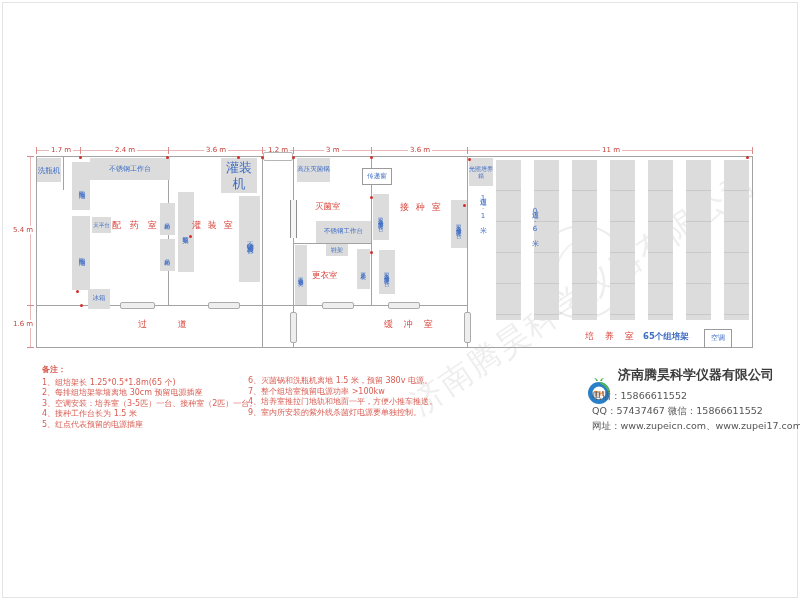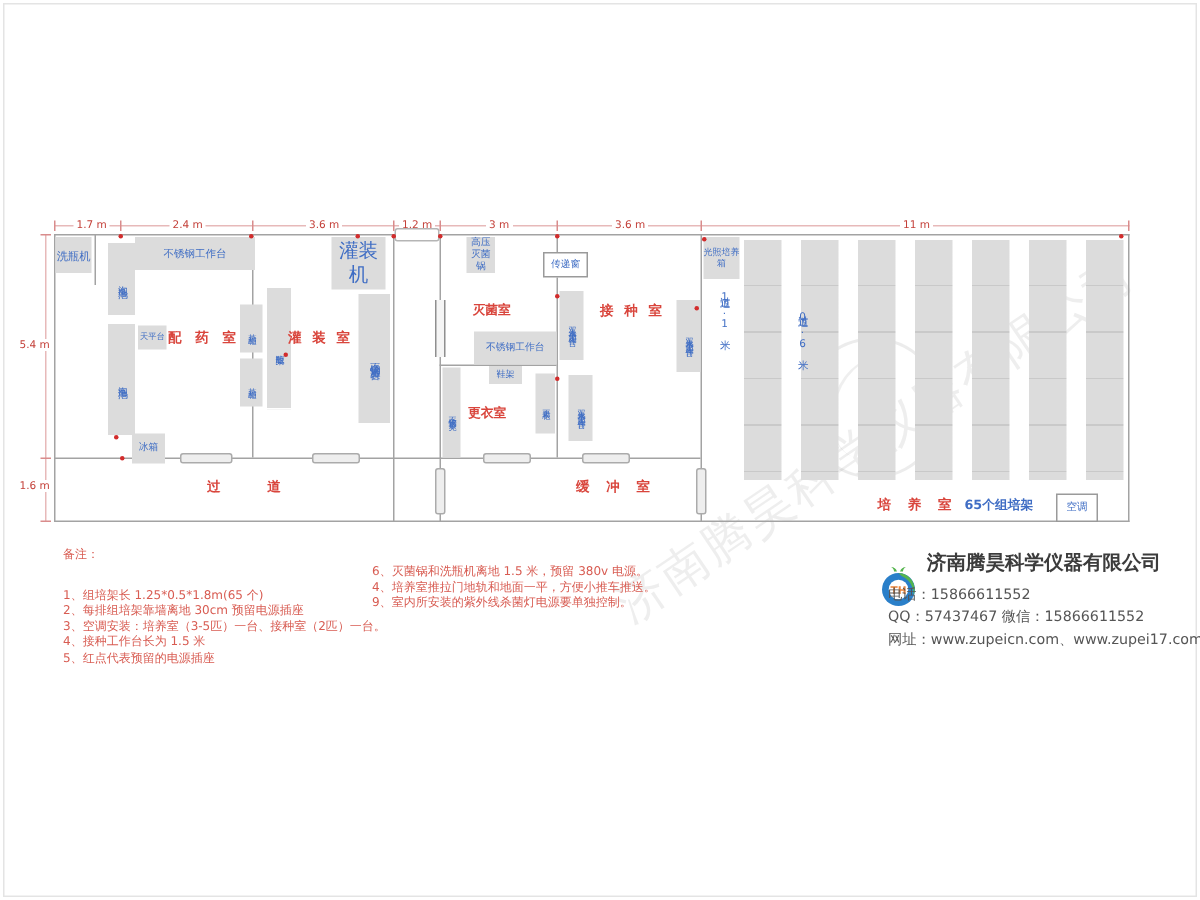--- a/index.html
+++ b/index.html
@@ -7,37 +7,37 @@
         font-family:"DejaVu Sans","Liberation Sans",sans-serif;}
   .frame{position:absolute;inset:2px;border:1px solid #e4e4e4;}
   
   .wall{position:absolute;background:#a3a3a3;}
   
   .eq{position:absolute;background:#dcdcdc;color:#3f6dc4;display:flex;align-items:center;
       justify-content:center;text-align:center;font-size:7px;line-height:1.2;word-break:break-all;}
   .eq.white{background:#fff;border:1px solid #9a9a9a;}
   .v{writing-mode:vertical-rl;text-orientation:upright;letter-spacing:1px;}
   
-  .room{position:absolute;color:#d9453c;font-size:9px;font-weight:bold;white-space:nowrap;}
+  .room{position:absolute;color:#d9453c;font-size:9px;font-weight:normal;white-space:nowrap;}
   .blue-label{position:absolute;color:#3f6dc4;font-size:7px;white-space:nowrap;}
   
   .dimline{position:absolute;background:#e7b9b9;}
   .tick{position:absolute;background:#d98c8c;}
   .dim{position:absolute;color:#c4413a;font-size:7px;white-space:nowrap;background:#fff;padding:0 2px;}
   .dot{position:absolute;width:3px;height:3px;border-radius:50%;background:#d22c2c;}
   
   .door{position:absolute;background:#eee;border:1px solid #ababab;border-radius:2px;}
   .window{position:absolute;background:#f5f5f5;border-left:1px solid #8f8f8f;border-right:1px solid #8f8f8f;}
   .opening{position:absolute;background:#fff;border:1px solid #b5b5b5;border-radius:2px;}
   
   .rack{position:absolute;width:25px;top:160px;height:160px;
         background:repeating-linear-gradient(to bottom,#dcdcdc 0 30px,#c9c9c9 30px 31px);}
   
   .notes{position:absolute;color:#d85c52;font-size:8px;line-height:10.5px;}
-  .notes .t{font-weight:normal;margin-bottom:16px;}
+  .notes .t{font-weight:bold;margin-bottom:2px;}
   .notes div{white-space:nowrap;}
   
   .co-name{position:absolute;color:#3c3c3c;font-size:13px;font-weight:bold;white-space:nowrap;}
   .co-line{position:absolute;color:#555;font-size:9.5px;white-space:nowrap;}
   
   .wm{position:absolute;left:415px;top:385px;transform:rotate(-34deg);transform-origin:left center;
       font-size:32px;letter-spacing:2px;color:rgba(125,125,125,0.13);white-space:nowrap;pointer-events:none;}
   .wm-circle{position:absolute;left:535px;top:225px;width:90px;height:90px;border-radius:50%;
       border:2px solid rgba(120,120,120,0.14);pointer-events:none;}
   .wm-circle:before{content:"";position:absolute;left:18px;top:10px;width:50px;height:70px;
@@ -105,21 +105,21 @@
   <div class="eq" style="left:92px;top:217px;width:19px;height:16px;font-size:5.5px">天平台</div>
   <div class="eq" style="left:88px;top:289px;width:22px;height:20px;font-size:6.5px">冰箱</div>
   <div class="eq v" style="left:160px;top:203px;width:15px;height:32px;font-size:5.5px">药品柜</div>
   <div class="eq v" style="left:160px;top:239px;width:15px;height:32px;font-size:5.5px">药品柜</div>
   <div class="eq v" style="left:178px;top:192px;width:16px;height:80px;font-size:6px;border-bottom:1px solid #fff">晾瓶架</div>
   <div class="room" style="left:112px;top:219px;letter-spacing:3px">配 药 室</div>
   <div class="eq" style="left:221px;top:158px;width:36px;height:35px;font-size:13px">灌装机</div>
   <div class="eq v" style="left:239px;top:196px;width:21px;height:86px;font-size:7px">不锈钢灌装台</div>
   <div class="room" style="left:192px;top:219px;letter-spacing:2px">灌 装 室</div>
 
-  <div class="eq" style="left:311px;top:158px;width:19px;height:24px;font-size:6.5px">高压灭菌锅</div>
+  <div class="eq" style="left:297px;top:158px;width:33px;height:24px;font-size:6.5px">高压灭菌锅</div>
   <div class="room" style="left:315px;top:201px;font-size:8.5px">灭菌室</div>
   <div class="eq" style="left:316px;top:221px;width:55px;height:22px;font-size:6.5px">不锈钢工作台</div>
   <div class="eq" style="left:326px;top:244px;width:22px;height:12px;font-size:6px">鞋架</div>
   <div class="eq v" style="left:295px;top:245px;width:12px;height:60px;font-size:5.5px">不锈钢条凳</div>
   <div class="room" style="left:312px;top:270px;font-size:8.5px">更衣室</div>
   <div class="eq v" style="left:357px;top:249px;width:13px;height:40px;font-size:5.5px">更衣柜</div>
   <div class="eq white" style="left:362px;top:168px;width:28px;height:15px;font-size:6.5px">传递窗</div>
   <div class="eq v" style="left:373px;top:194px;width:16px;height:46px;font-size:5.5px">双人水平超净工作台</div>
   <div class="eq v" style="left:451px;top:200px;width:16px;height:48px;font-size:5.5px">双人水平超净工作台</div>
   <div class="eq v" style="left:379px;top:250px;width:16px;height:44px;font-size:5.5px">双人水平超净工作台</div>
@@ -160,20 +160,21 @@
   <div class="notes" style="left:42px;top:365px">
     <div class="t">备注：</div>
     <div>1、组培架长 1.25*0.5*1.8m(65 个)</div>
     <div>2、每排组培架靠墙离地 30cm 预留电源插座</div>
     <div>3、空调安装：培养室（3-5匹）一台、接种室（2匹）一台。</div>
     <div>4、接种工作台长为 1.5 米</div>
     <div>5、红点代表预留的电源插座</div>
   </div>
   <div class="notes" style="left:248px;top:376px">
     <div>6、灭菌锅和洗瓶机离地 1.5 米，预留 380v 电源。</div>
+    <div>7、整个组培室预留电源功率 &gt;100kw</div>
     <div>4、培养室推拉门地轨和地面一平，方便小推车推送。</div>
     <div>9、室内所安装的紫外线杀菌灯电源要单独控制。</div>
   </div>
 
   <div style="position:absolute;left:585px;top:378px;width:28px;height:28px">
     <svg width="28" height="28" viewBox="0 0 28 28">
       <circle cx="14" cy="15" r="11" fill="#2a7fc9"></circle>
       <path d="M14 4 a11 11 0 0 1 10 15 a13 13 0 0 0 -8 -13 z" fill="#55b54e"></path>
       <circle cx="14" cy="15" r="6.5" fill="#fff"></circle>
       <text x="14" y="18" font-size="7" font-weight="bold" fill="#e8833a" text-anchor="middle">TH</text>

